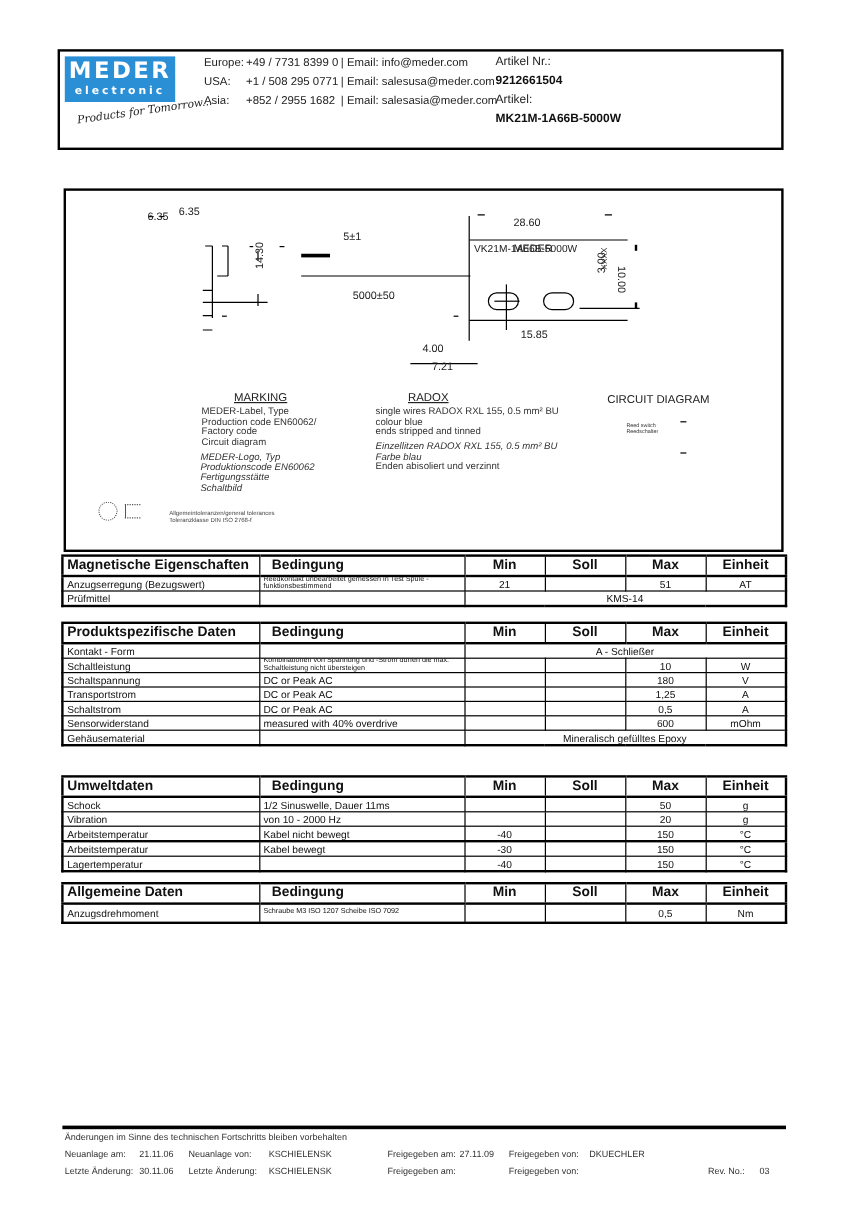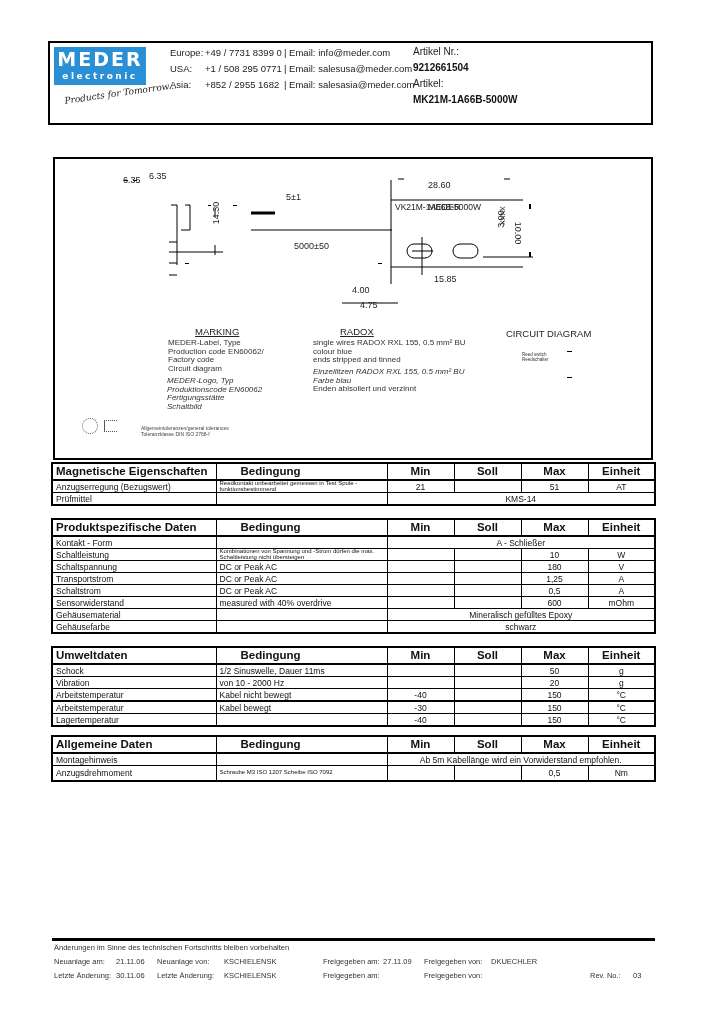--- a/index.html
+++ b/index.html
@@ -20,21 +20,21 @@
   .draw-box { left:53px; top:157px; width:600px; height:303px; border:2px solid #000; box-sizing:border-box; }
   .dim { font-size:9px; color:#222; }
   .sec-title { font-size:9.5px; text-decoration:underline; color:#222;padding-left:27px; }
   .sec-text { font-size:8px; line-height:8.6px; color:#333; }
   .sec-text.it { font-style:italic; }
 
   table.spec { position:absolute; left:51px; width:603px; border-collapse:collapse; font-size:8.5px; table-layout:fixed; }
   table.spec td, table.spec th { border:1px solid #000; padding:0 3px; height:11px; line-height:10px; white-space:nowrap; overflow:hidden; }
   table.spec th { font-size:11.5px; font-weight:bold; height:15px; line-height:15px; text-align:center; border-top:2px solid #000; border-bottom:2px solid #000; }
   table.spec th.first { text-align:left; }
-  table.spec th.cond { text-align:left; padding-left:24px;margin-top:46px; }
+  table.spec th.cond { text-align:left; padding-left:10px;margin-top:46px; }
   table.spec { border:2px solid #000; }
   table.spec td.c { text-align:center; }
   table.spec td.small { font-size:6px; line-height:5.5px; }
   .footer-line { left:52px; top:938px; width:603px; height:3px; background:#000; }
   .foot { font-size:7.5px; color:#333; }
 </style>
 </head>
 <body>
 
 <div class="abs hdr-box"></div>
@@ -109,21 +109,21 @@
 <div class="abs dim" style="left:286px;top:192px">5±1</div>
 <div class="abs dim" style="left:294px;top:241px">5000±50</div>
 <div class="abs dim" style="left:428px;top:180px">28.60</div>
 <div class="abs dim" style="left:428px;top:202px">MEDER</div>
 <div class="abs dim" style="left:395px;top:202px;font-size:8.5px">VK21M-1A66B-5000W</div>
 <div class="abs dim" style="left:493px;top:212px;transform:rotate(90deg);font-size:7px">XXXX</div>
 <div class="abs dim" style="left:492px;top:214px;transform:rotate(-90deg)">3.00</div>
 <div class="abs dim" style="left:507px;top:228px;transform:rotate(90deg)">10.00</div>
 <div class="abs dim" style="left:434px;top:274px">15.85</div>
 <div class="abs dim" style="left:352px;top:285px">4.00</div>
-<div class="abs dim" style="left:360px;top:300px">4.75</div>
+<div class="abs dim" style="left:360px;top:300px">7.21</div>
 
 <div class="abs sec-title" style="left:168px;top:326px">MARKING</div>
 <div class="abs sec-text" style="left:168px;top:339px">
   <div>MEDER-Label, Type</div>
   <div>Production code EN60062/</div>
   <div>Factory code</div>
   <div>Circuit diagram</div>
 </div>
 <div class="abs sec-text it" style="left:167px;top:377px">
   <div>MEDER-Logo, Typ</div>
@@ -251,25 +251,20 @@
     <td class="c"></td>
     <td class="c"></td>
     <td class="c">600</td>
     <td class="c">mOhm</td>
   </tr>
   <tr>
     <td>Gehäusematerial</td>
     <td></td>
     <td class="c" colspan="4">Mineralisch gefülltes Epoxy</td>
   </tr>
-  <tr>
-    <td>Gehäusefarbe</td>
-    <td></td>
-    <td class="c" colspan="4">schwarz</td>
-  </tr>
 </tbody>
   </table>
 
 <table class="spec" style="top:646px">
   <colgroup>
       <col style="width:164px">
       <col style="width:171px">
       <col style="width:67px">
       <col style="width:67px">
       <col style="width:67px">
@@ -339,25 +334,20 @@
   <tbody>
       <tr>
     <th class="first">Allgemeine Daten</th>
     <th class="cond">Bedingung</th>
     <th>Min</th>
     <th>Soll</th>
     <th>Max</th>
     <th>Einheit</th>
   </tr>
   <tr>
-    <td>Montagehinweis</td>
-    <td></td>
-    <td class="c" colspan="4">Ab 5m Kabellänge wird ein Vorwiderstand empfohlen.</td>
-  </tr>
-  <tr>
     <td style="height:14px">Anzugsdrehmoment</td>
     <td class="small" style="white-space:normal">Schraube M3 ISO 1207 Scheibe ISO 7092</td>
     <td class="c"></td>
     <td class="c"></td>
     <td class="c">0,5</td>
     <td class="c">Nm</td>
   </tr>
 </tbody>
   </table>
 

